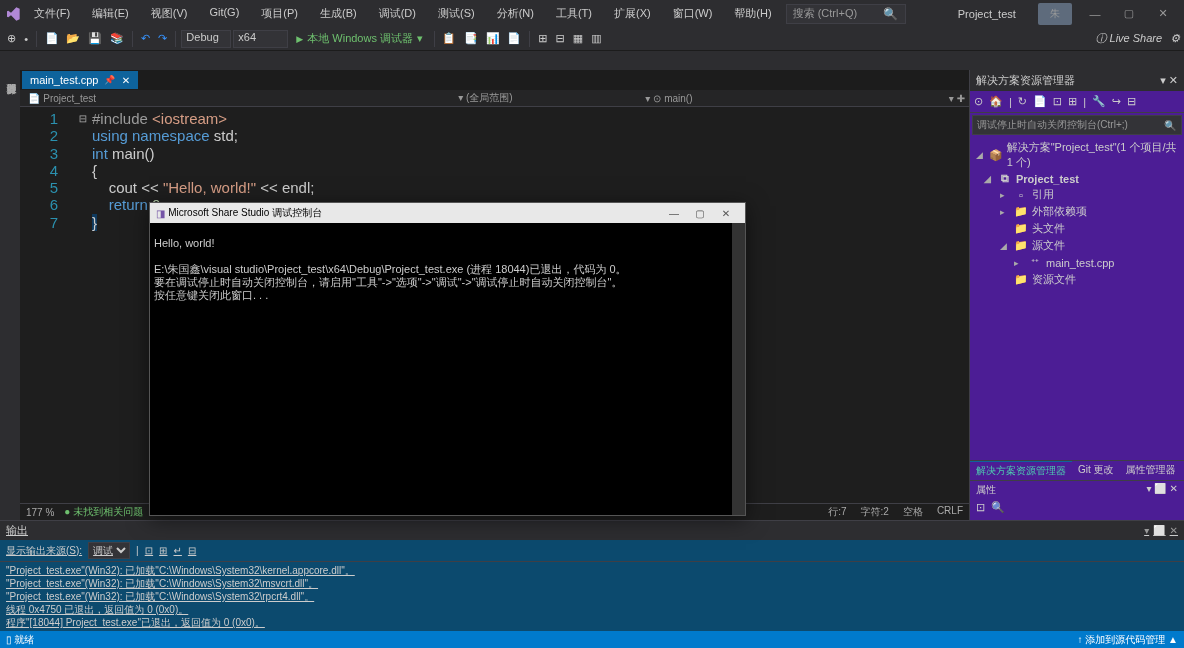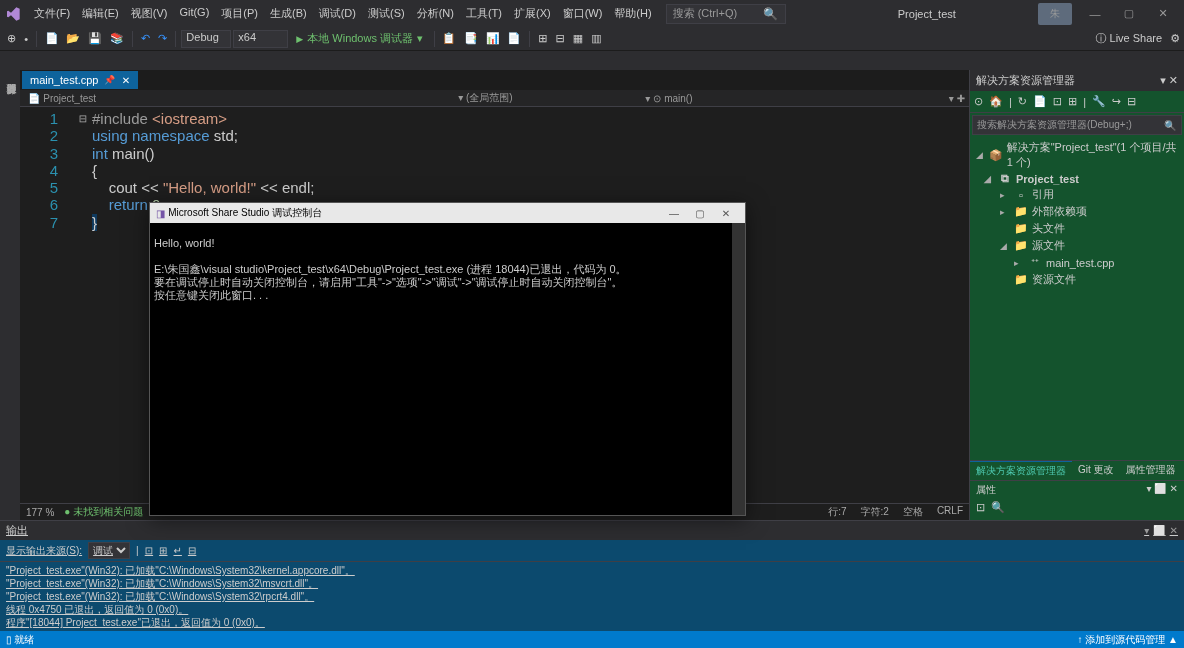--- a/index.html
+++ b/index.html
@@ -1,35 +1,35 @@
 <!DOCTYPE html>
 <html><head>
 <meta charset="utf-8">
 <style>
 * { margin:0; padding:0; box-sizing:border-box; font-family:"Microsoft YaHei",Segoe UI,sans-serif; }
 body { width:1184px; height:648px; background:#2d2d30; color:#ccc; font-size:11px; overflow:hidden; position:relative; }
 .titlebar { height:27px; background:#2d2d30; display:flex; align-items:center; padding:0 4px; }
 .titlebar .logo { width:18px; height:18px; display:flex; align-items:center; justify-content:center; margin-right:6px; }
-.titlebar .menus { display:flex; gap:0; }
+.titlebar .menus { display:flex; gap:10px; }
 .titlebar .menus span { padding:2px 6px; cursor:default; }
 .titlebar .search { margin-left:8px; flex:0 0 120px; height:20px; background:#333337; border:1px solid #3f3f46; display:flex; align-items:center; padding:0 6px; color:#999; }
 .titlebar .search .mag { margin-left:auto; font-size:12px; }
 .titlebar .pname { margin-left:auto; margin-right:auto; color:#ccc; padding-left:30px; }
 .titlebar .winbtns { display:flex; gap:0; align-items:center; }
 .titlebar .winbtns > div { width:34px; height:22px; display:flex; align-items:center; justify-content:center; color:#999; }
 .titlebar .acct { width:20px; height:20px; background:#5e6b7c; border-radius:2px; margin-right:6px; display:flex; align-items:center; justify-content:center; font-size:10px; }
 
 .toolbar { height:24px; background:#2d2d30; display:flex; align-items:center; padding:0 4px; border-bottom:1px solid #1c1c1c; gap:4px; }
 .toolbar .grp { display:flex; align-items:center; gap:2px; }
 .toolbar .btn { padding:2px 3px; color:#ccc; display:flex; align-items:center; }
 .toolbar .sep { width:1px; height:16px; background:#3f3f46; margin:0 3px; }
 .toolbar select, .toolbar .combo { background:#333337; border:1px solid #3f3f46; color:#ccc; font-size:11px; height:18px; padding:0 4px; }
 .toolbar .play { color:#6ec06e; display:flex; align-items:center; gap:4px; padding:0 6px; }
 .toolbar .play::before { content:"▶"; font-size:9px; }
-.toolbar .right { margin-left:auto; display:flex; align-items:center; gap:8px; }
+.toolbar .right { margin-left:auto; display:flex; align-items:center; gap:8px;font-style:italic; }
 .toolbar .right .ls { color:#ccc; }
 
 .main { display:flex; height:calc(100% - 27px - 24px - 130px - 17px); position:relative;margin-top:19px; }
 .leftstrip { width:20px; background:#2d2d30; display:flex; flex-direction:column; padding-top:2px; writing-mode:vertical-rl; font-size:10px; color:#aaa;}
 .leftstrip div { padding:4px 2px; }
 
 .editor-pane { flex:1; display:flex; flex-direction:column; min-width:0; }
 .tabs { height:20px; background:#1c1c1c; display:flex; padding-left:2px; }
 .tab { background:#0e639c; color:#fff; padding:1px 8px; display:flex; align-items:center; gap:6px; font-size:11px; height:18px; margin-top:1px;}
 .tab .pin { font-size:9px; }
@@ -46,21 +46,21 @@
 .codetxt { flex:1; padding-top:3px; line-height:17.3px; white-space:pre; padding-left:2px;}
 .kw { color:#569cd6; }
 .str { color:#d69d85; }
 .num { color:#b5cea8; }
 .pp { color:#9b9b9b; }
 
 .statusline { height:17px; background:#1e1e1e; border-top:1px solid #3f3f46; display:flex; align-items:center; font-size:10px; color:#aaa; padding:0 6px; gap:10px;}
 .statusline .noiss { color:#6ec06e; }
 .statusline .right { margin-left:auto; display:flex; gap:14px;text-align:center; }
 
-.right-pane { width:215px; background:#14532d; display:flex; flex-direction:column; border-left:1px solid #3f3f46;}
+.right-pane { width:215px; background:#4c1d95; display:flex; flex-direction:column; border-left:1px solid #3f3f46;}
 .right-pane .hdr { background:#2d2d30; padding:3px 6px; font-size:11px; display:flex; align-items:center;}
 .right-pane .iconrow { height:22px; display:flex; align-items:center; padding:0 4px; gap:6px; color:#ccc; font-size:11px; border-bottom:1px solid #3f3f46;}
 .right-pane .iconrow span { display:inline-flex; }
 .right-pane .search { background:#333337; border:1px solid #3f3f46; margin:2px; height:20px; display:flex; align-items:center; padding:0 4px; font-size:10px; color:#999;}
 .right-pane .tree { flex:1; padding:2px 0; font-size:11px;}
 .right-pane .tree .node { padding:1px 0 1px 6px; display:flex; align-items:center; gap:4px;}
 .right-pane .tree .c1 { padding-left:14px; }
 .right-pane .tree .c2 { padding-left:30px; }
 .right-pane .tree .c3 { padding-left:44px; }
 .right-pane .tree .ar { width:10px; display:inline-block; color:#aaa; font-size:9px;}
@@ -231,21 +231,21 @@
       <span>↻</span>
         <span>📄</span>
         <span>⊡</span>
         <span>⊞</span>
         <span>|</span>
       <span>🔧</span>
         <span>↪</span>
         <span>⊟</span>
     </div>
     <div class="search">
-        <span>搜索解决方案资源管理器(Debug+;)</span>
+        <span>调试停止时自动关闭控制台(Ctrl+;)</span>
         <span style="margin-left:auto">🔍</span>
       </div>
     <div class="tree">
       <div class="node">
           <span class="ar">◢</span>
           <span class="ico">📦</span>
           <span>解决方案"Project_test"(1 个项目/共 1 个)</span>
         </div>
       <div class="node c1 bold">
           <span class="ar">◢</span>

